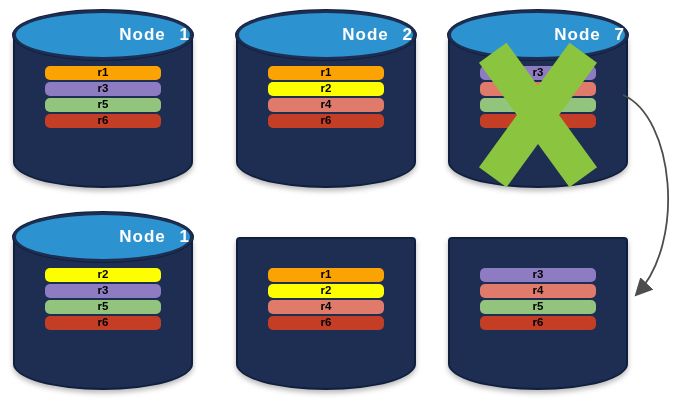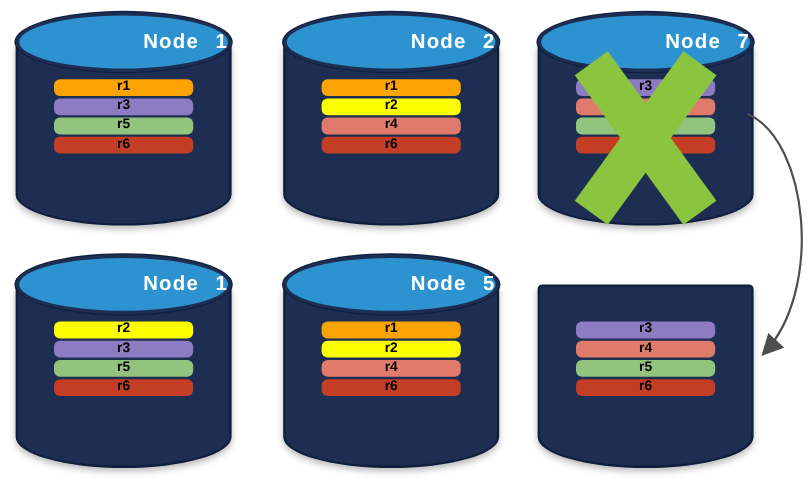--- a/index.html
+++ b/index.html
@@ -138,23 +138,20 @@
           <div class="bar" style="background:#FDFF00">
             <span>r2</span>
           </div>
           <div class="bar" style="background:#E07A6B">
             <span>r4</span>
           </div>
           <div class="bar" style="background:#C43E26">
             <span>r6</span>
           </div>
         </div>
-        <div class="cyl-top">
-          <span class="title">Node 5</span>
-        </div>
       </div>
       <div class="node" style="left: 448px; top: 212px;">
         <div class="cyl-body"></div>
         <div class="bars">
           <div class="bar" style="background:#8D7CC2">
             <span>r3</span>
           </div>
           <div class="bar" style="background:#E07A6B">
             <span>r4</span>
           </div>

